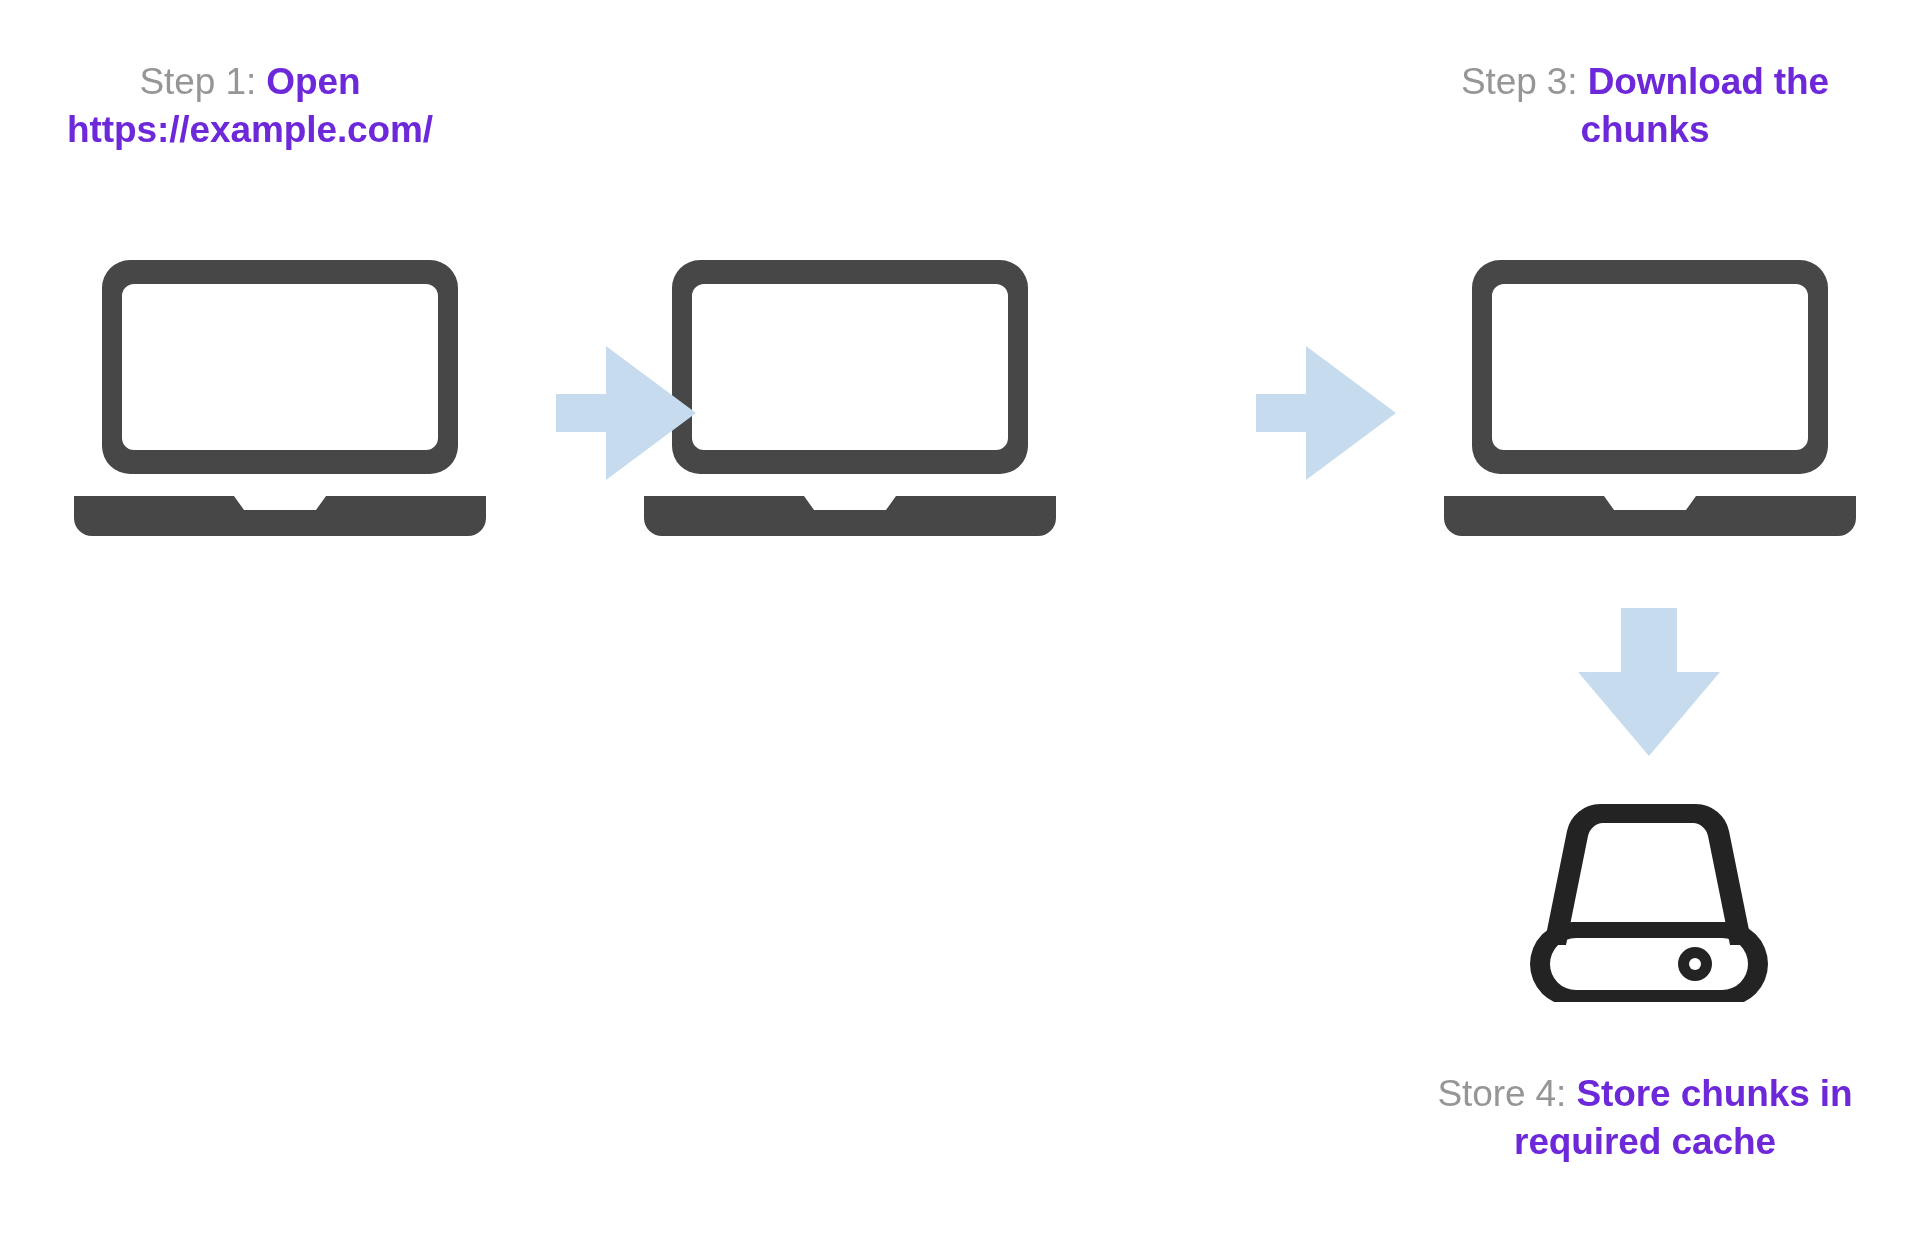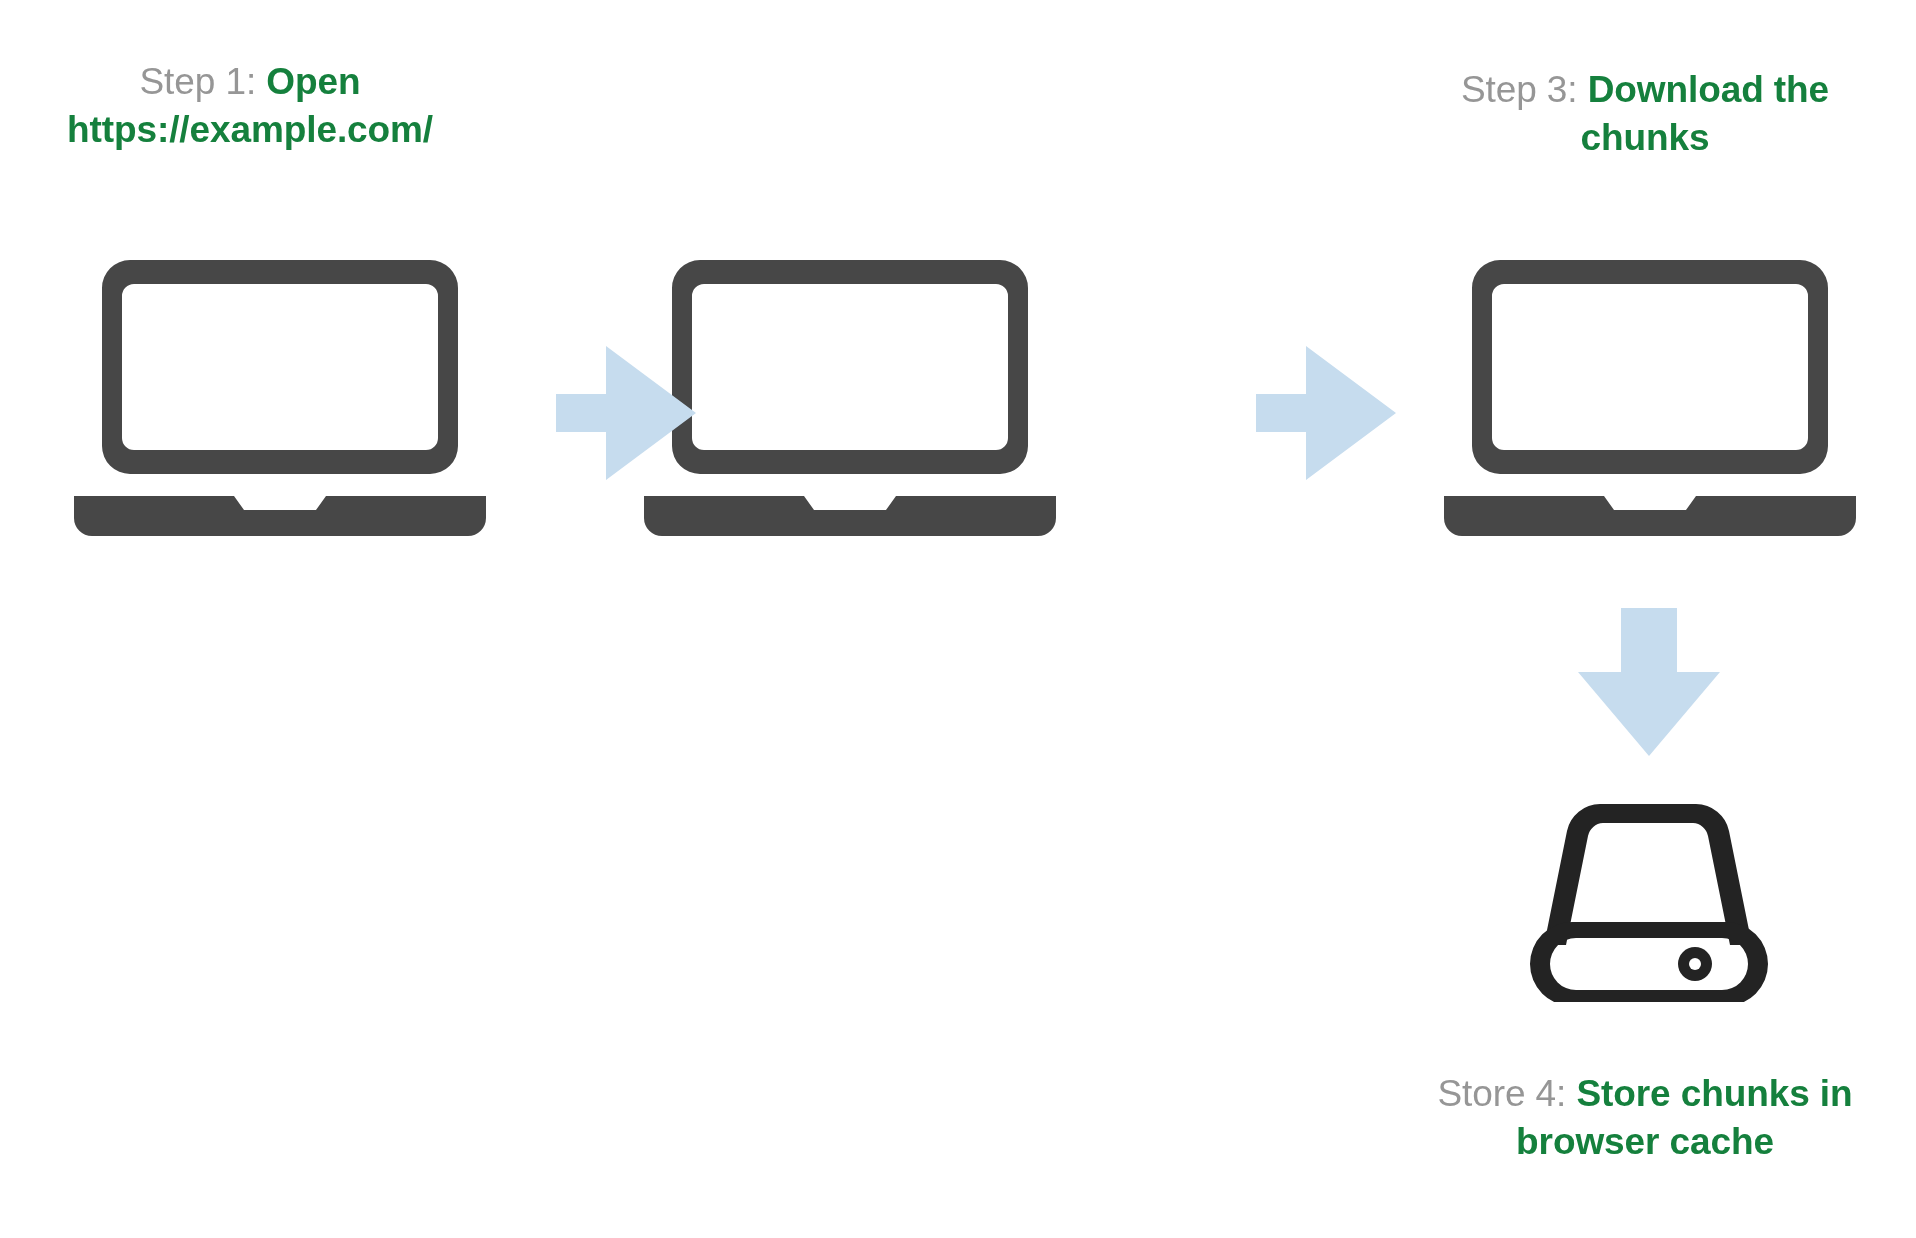--- a/index.html
+++ b/index.html
@@ -26,27 +26,27 @@
     text-align: center;
     line-height: 1.30;
     font-size: 37px;
     letter-spacing: -0.1px;
   }
   .caption .step-label {
     color: #969696;
     font-weight: 400;
   }
   .caption .step-text {
-    color: #15803d;
+    color: #6d28d9;
     font-weight: 700;
   }
 
   #caption-1 { left: 20px;   top: 58px;  width: 460px; }
   #caption-2 { left: 548px;  top: 58px;  width: 500px; }
-  #caption-3 { left: 1400px; top: 66px;  width: 490px; }
+  #caption-3 { left: 1400px; top: 58px;  width: 490px; }
   #caption-4 { left: 1400px; top: 1070px;width: 490px; }
 
   
   .laptop {
     position: absolute;
     width: 420px;
     height: 300px;
   }
   #laptop-1 { left: 70px;   top: 252px; }
   #laptop-2 { left: 640px;  top: 252px; }
@@ -84,21 +84,21 @@
   </div>
 
 
   <div class="caption" id="caption-3">
     <span class="step-label">Step 3:</span>
     <span class="step-text">Download the chunks</span>
   </div>
 
   <div class="caption" id="caption-4">
     <span class="step-label">Store 4:</span>
-    <span class="step-text">Store chunks in browser cache</span>
+    <span class="step-text">Store chunks in required cache</span>
   </div>
 
   <div class="laptop" id="laptop-1">
     <svg viewBox="0 0 420 300" xmlns="http://www.w3.org/2000/svg">
       <path d="M60 8 h300 a28 28 0 0 1 28 28 v158 a28 28 0 0 1 -28 28 h-300 a28 28 0 0 1 -28 -28 v-158 a28 28 0 0 1 28 -28 z
                M64 32 a12 12 0 0 0 -12 12 v142 a12 12 0 0 0 12 12 h292 a12 12 0 0 0 12 -12 v-142 a12 12 0 0 0 -12 -12 z" fill="#474747" fill-rule="evenodd"></path>
       <path d="M4 244 h160 l10 14 h72 l10 -14 h160 v22 a18 18 0 0 1 -18 18 h-376 a18 18 0 0 1 -18 -18 z" fill="#474747"></path>
     </svg>
   </div>
 

